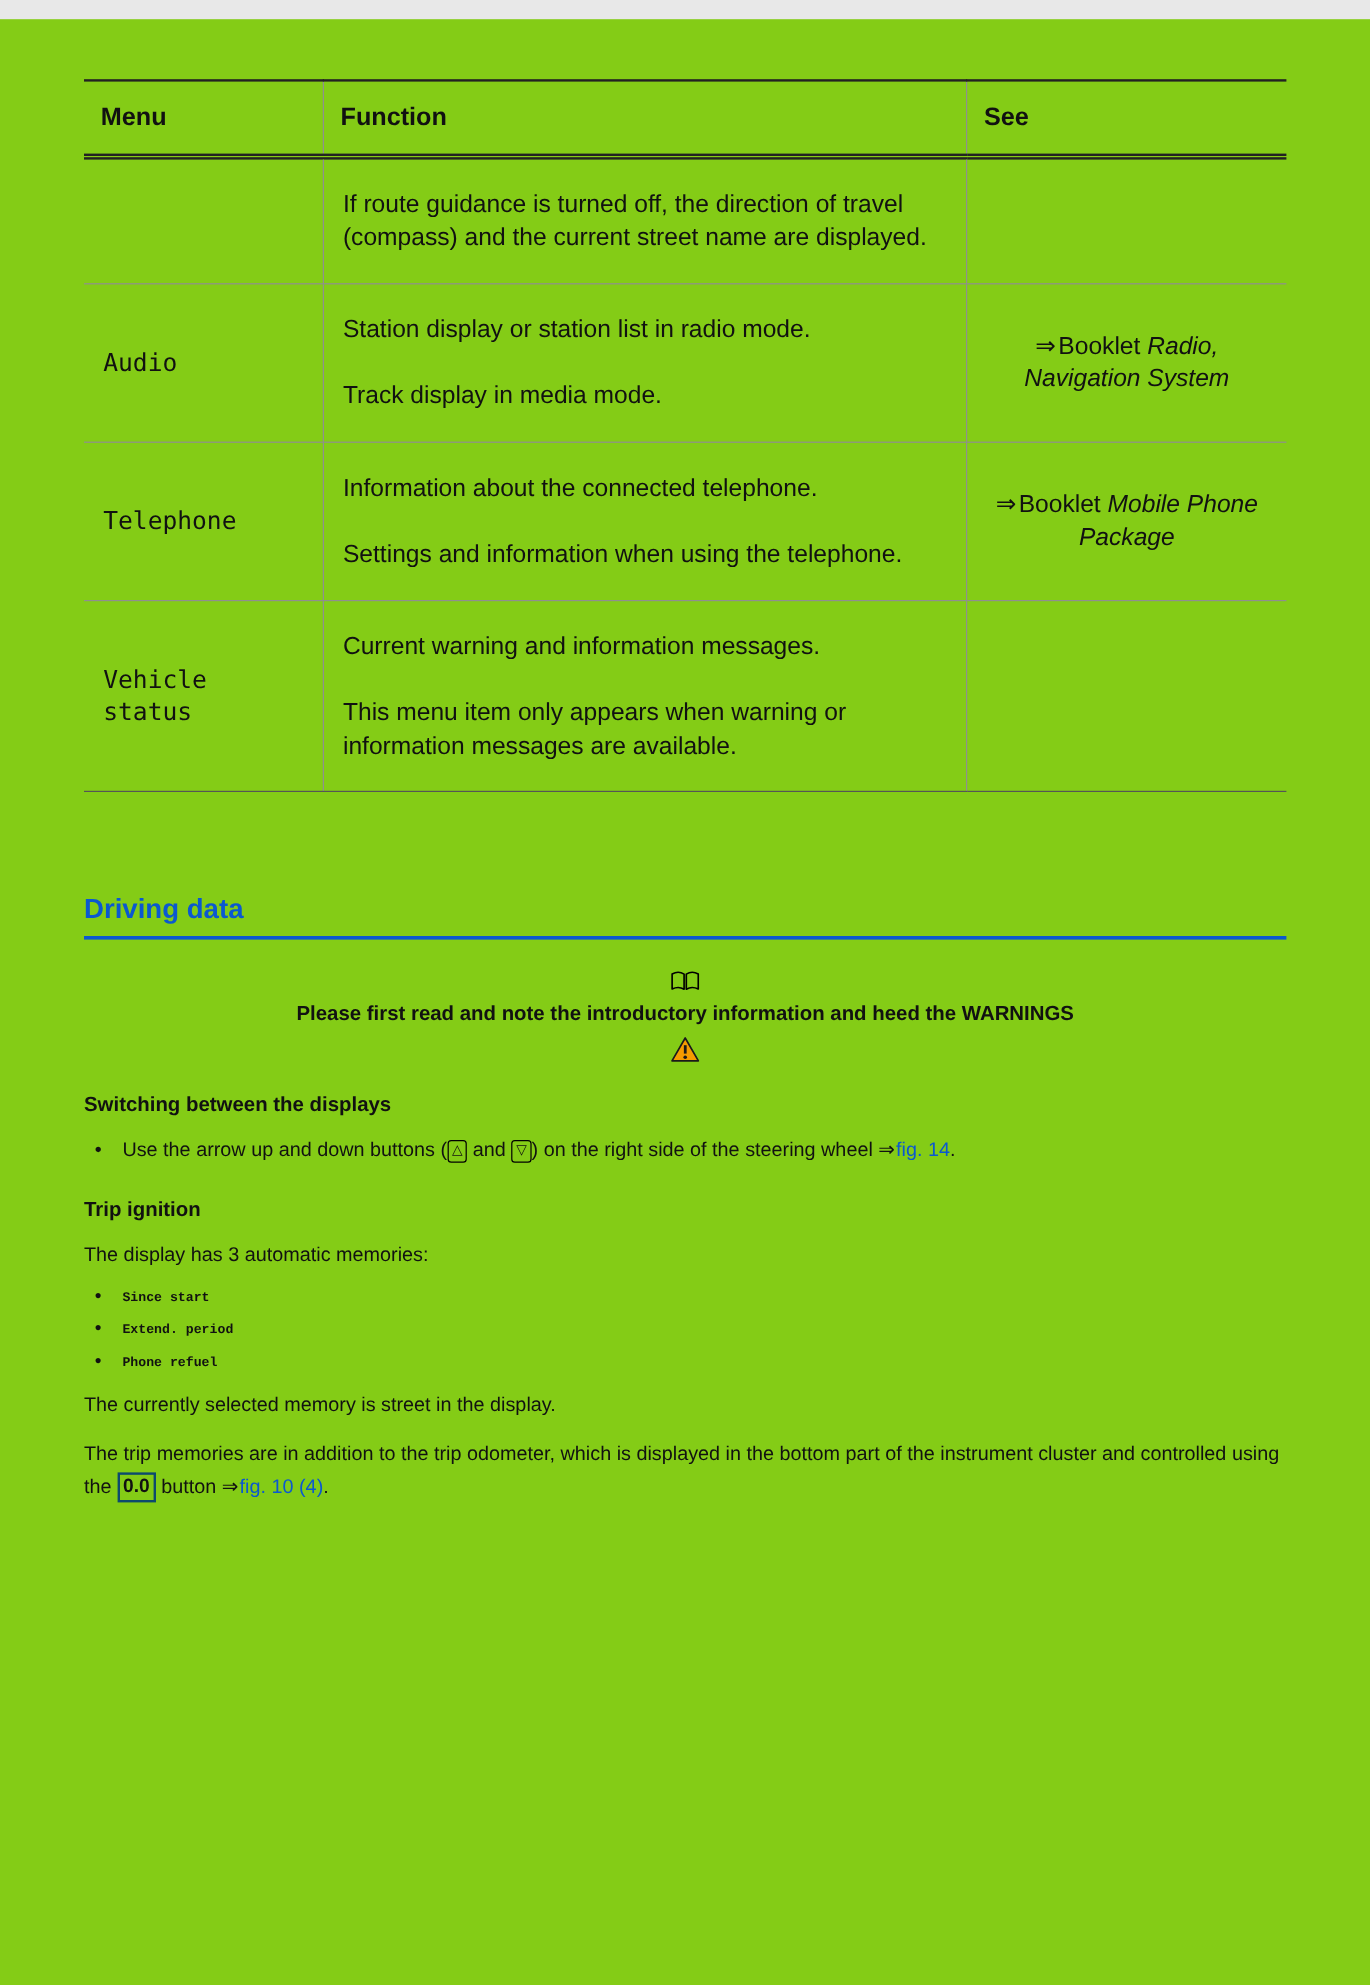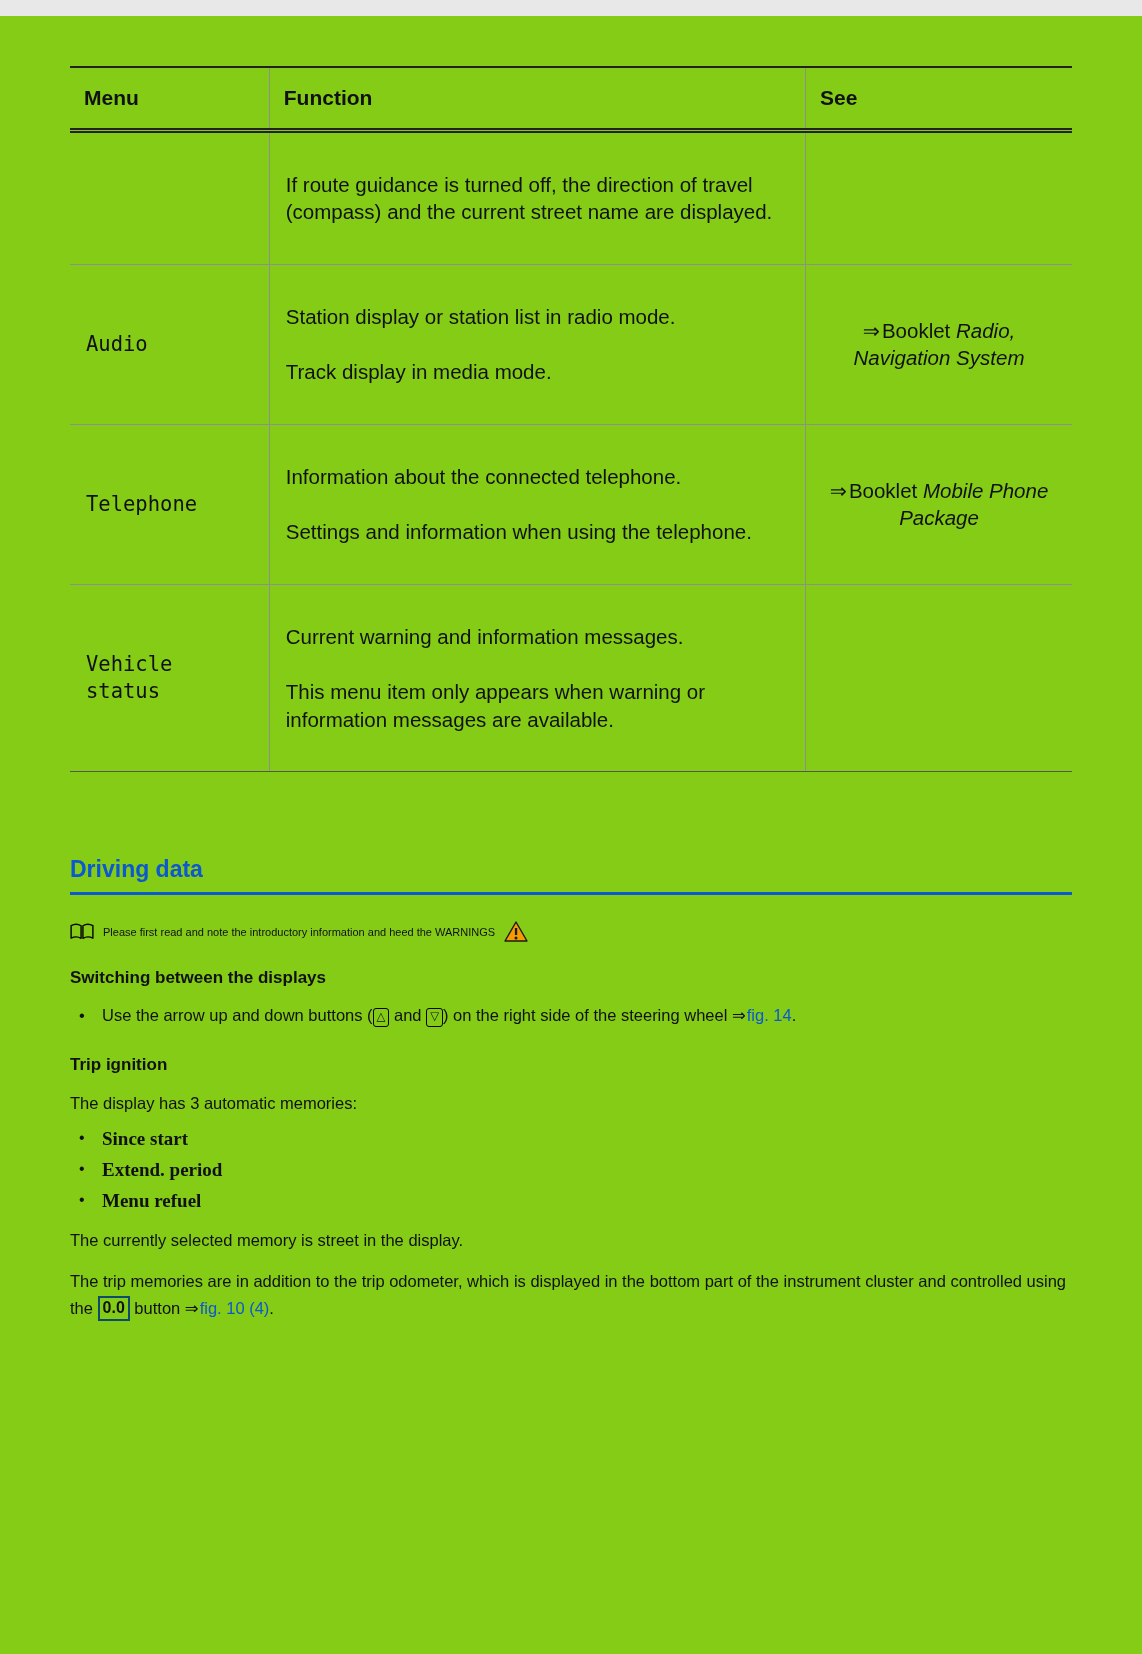--- a/index.html
+++ b/index.html
@@ -25,59 +25,59 @@
   table.menu-table th{
     font-size:21px;font-weight:bold;text-align:left;
     padding:18px 14px;border-bottom:5px double var(--line-dark);
     vertical-align:middle;
   }
   th.th-see{text-align:center;}
   th.th-menu,td.menu-cell{border-right:1px solid var(--line-gray);}
   th.th-function,td.fn-cell{border-right:1px solid var(--line-gray);}
   table.menu-table td{
     font-size:20.5px;line-height:1.34;vertical-align:middle;
-    padding:38px 16px;border-bottom:1px solid var(--line-gray);
+    padding:24px 16px;border-bottom:1px solid var(--line-gray);
   }
   tbody tr:last-child td{border-bottom:1.5px solid #555;border-radius:23px;}
   td.menu-cell{
     font-family:"DejaVu Sans Mono",monospace;font-size:21px;line-height:1.3;
   }
   td.fn-cell p + p{margin-top:28px;}
   td.see-cell{text-align:center;padding:24px 10px;line-height:1.55;font-size:20px;}
   .see-arrow{font-style:normal;margin-right:2px;}
   .see-booklet{font-style:normal;}
   .see-title{font-style:italic;}
 
   
   h2.section-title{
     margin-top:84px;color:var(--blue);font-size:23px;font-weight:bold;
     padding-bottom:9px;border-bottom:3px solid var(--blue);
   }
   .notice{
-    margin-top:26px;font-size:11px;font-weight:normal;
-    display:flex;align-items:center;gap:9px;flex-wrap:nowrap;
+    margin-top:26px;font-size:17px;font-weight:bold;
+    display:flex;align-items:center;gap:9px;flex-wrap:nowrap;flex-direction:column;
   }
   .notice .icon{display:inline-flex;align-items:center;}
   .body-text{margin-top:15px;font-size:16.5px;line-height:1.6;}
   .mono-inline{
     font-family:"DejaVu Sans Mono",monospace;font-weight:bold;font-size:16px;
   }
   .ref-italic{font-style:italic;}
   .sub-heading{margin-top:26px;font-size:17px;font-weight:bold;}
   .bullet-row{margin-top:14px;padding-left:32px;position:relative;font-size:16.5px;line-height:1.6;}
   .bullet-row::before{content:"\2022";position:absolute;left:9px;top:0;}
   .key-btn{
     display:inline-block;border:1.5px solid #000;border-radius:3px;
     font-size:11.5px;line-height:1;padding:2px 3px 3px 3px;vertical-align:1px;
     font-family:"DejaVu Sans",sans-serif;
   }
   .mem-list{margin-top:12px;list-style:none;}
   .mem-item{padding-left:32px;position:relative;margin-top:9px;}
   .mem-item::before{content:"\2022";position:absolute;left:9px;top:1px;font-size:16px;}
-  .mono-item{font-family:Liberation Serif, serif;font-weight:bold;font-size:19px;}
+  .mono-item{font-family:Liberation Mono, monospace;font-weight:bold;font-size:11px;}
   .zero-btn{
     display:inline-block;border:2px solid #0c4a6e;font-weight:bold;font-size:16px;
     padding:0 3px;line-height:1.3;vertical-align:1px;
   }
   .link{color:var(--blue);cursor:pointer;}
   .arrow-glyph{margin-right:1px;}
 </style>
 </head>
 <body>
 
@@ -161,21 +161,21 @@
     <span>Use the arrow up and down buttons (</span><span class="key-btn"><span>△</span></span><span> and </span><span class="key-btn"><span>▽</span></span><span>) on the right side of the steering wheel </span><span class="arrow-glyph">⇒</span><span class="link">fig. 14</span><span>.</span>
   </div>
 
   <h3 class="sub-heading">Trip ignition</h3>
 
   <p class="body-text">The display has 3 automatic memories:</p>
 
   <ul class="mem-list">
     <li class="mem-item"><span class="mono-item">Since start</span></li>
     <li class="mem-item"><span class="mono-item">Extend. period</span></li>
-    <li class="mem-item"><span class="mono-item">Menu refuel</span></li>
+    <li class="mem-item"><span class="mono-item">Phone refuel</span></li>
   </ul>
 
   <p class="body-text">The currently selected memory is street in the display.</p>
 
   <p class="body-text">
     <span>The trip memories are in addition to the trip odometer, which is displayed in the bottom part of the instrument cluster and controlled using the </span><span class="zero-btn">0.0</span><span> button </span><span class="arrow-glyph">⇒</span><span class="link">fig. 10 (4)</span><span>.</span>
   </p>
 
 </div>
 

